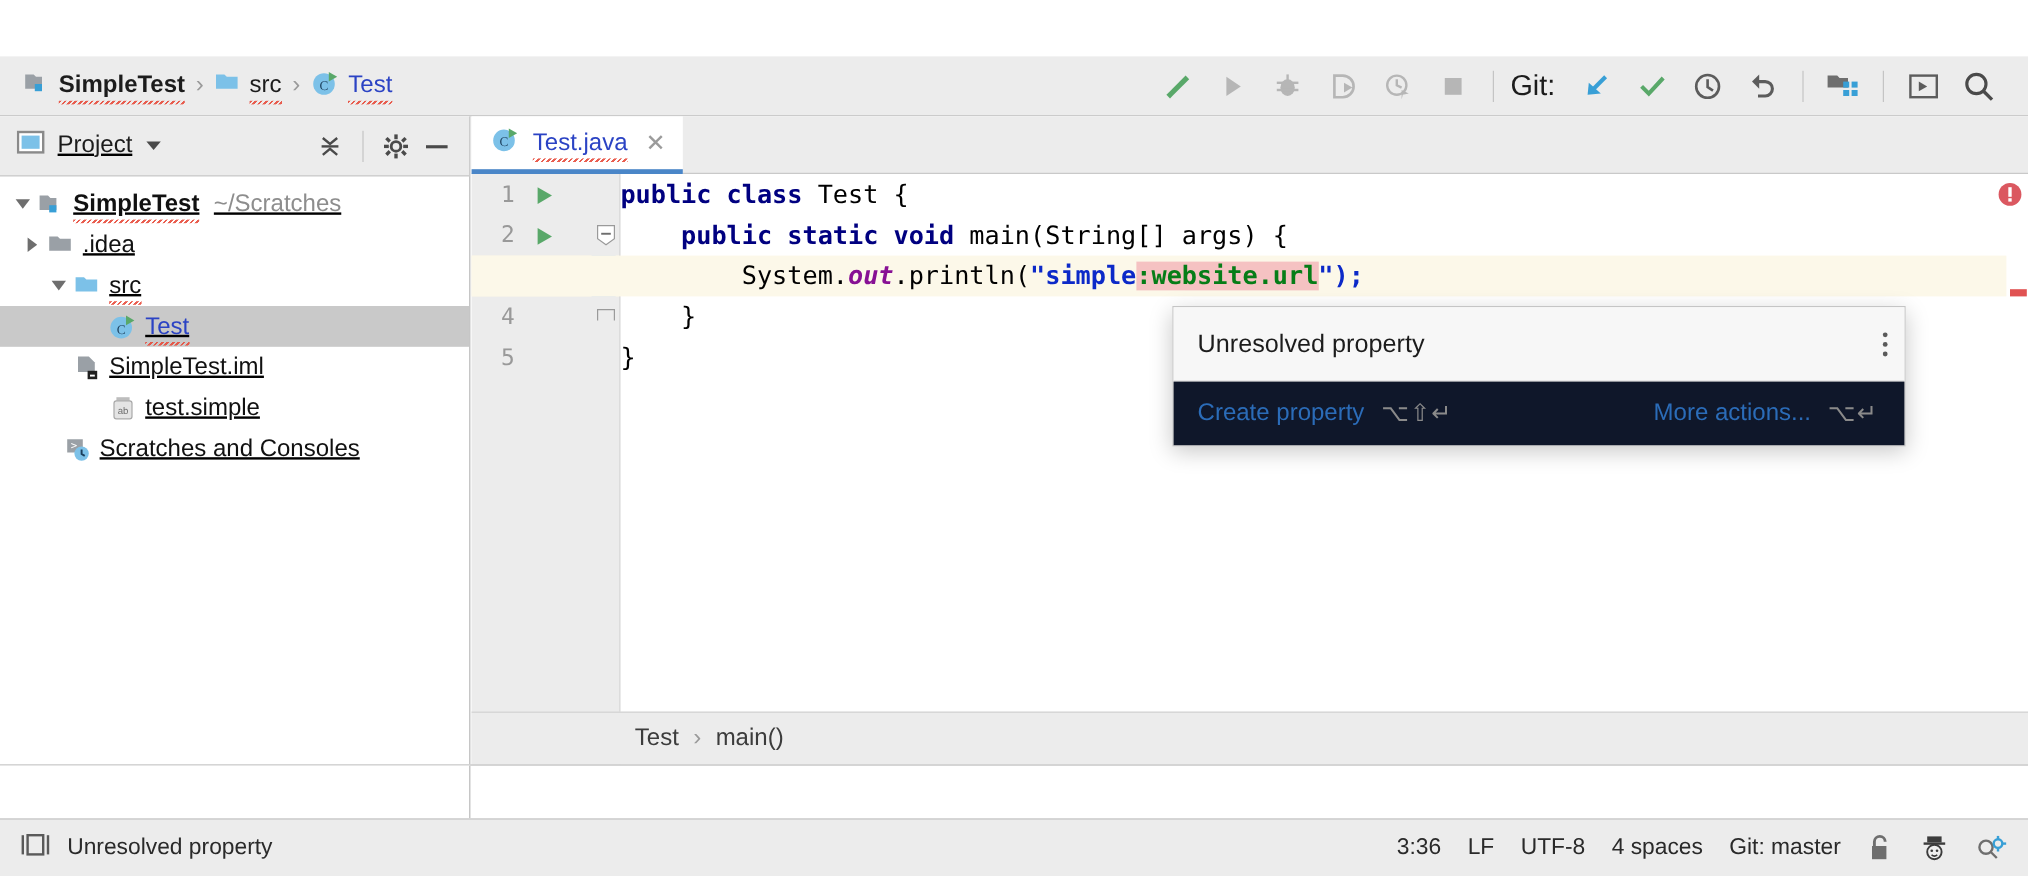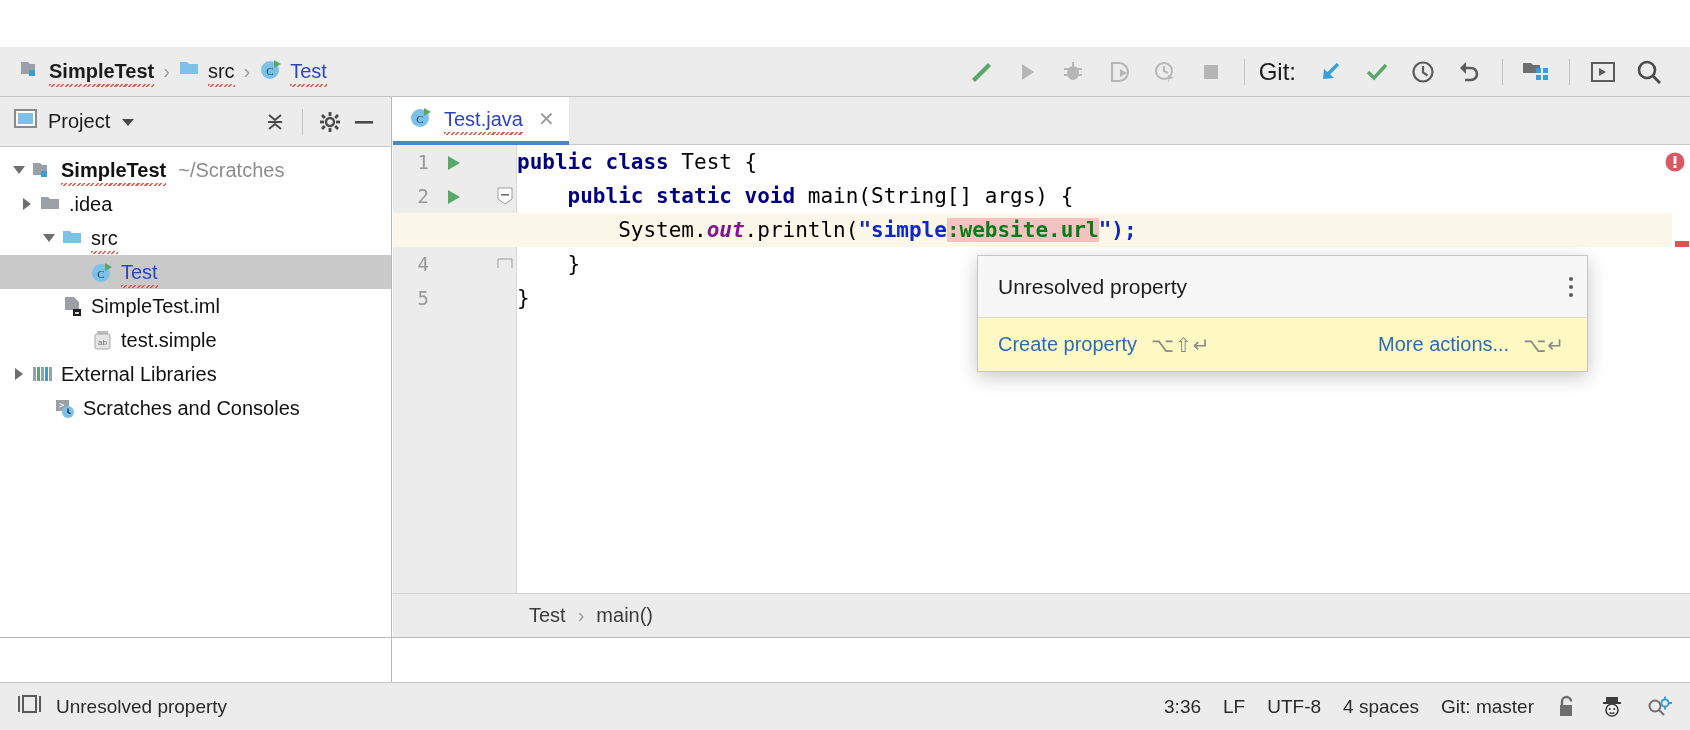--- a/index.html
+++ b/index.html
@@ -56,21 +56,21 @@
     height: 36px; min-width: 244px; background: #fff; border: 1px solid #b6b6b6;
     border-radius: 5px; display: flex; align-items: center; justify-content: center;
     font-size: 20px; color: #1d1d1d; padding: 0 16px;
   }
   .divider-v { width: 1px; height: 26px; background: #c4c4c4; margin: 0 10px; }
   .git-label { font-size: 24px; color: #1c1c1c; margin: 0 12px 0 4px; }
 
   
   .project-panel {
     position: absolute; left: 0; top: 97px; width: 392px; height: 540px;
-    background: #ffffff; border-right: 1px solid #b9b9b9;
+    background: #ffffff; border-right: 1px solid #b9b9b9; text-decoration: underline;
   }
   .panel-header {
     height: 50px; background: #ececec; border-bottom: 1px solid #c9c9c9;
     display: flex; align-items: center; padding: 0 10px 0 14px;
   }
   .panel-title { display: flex; align-items: center; gap: 10px; font-size: 20px; color: #1c1c1c; }
   .panel-header .hspacer { flex: 1; }
   .hdr-btn { width: 34px; height: 34px; display: flex; align-items: center; justify-content: center; }
   .tree { padding-top: 6px; }
   .tree-row {
@@ -144,21 +144,21 @@
     box-shadow: 0 5px 18px rgba(0,0,0,.22);
     z-index: 40;
   }
   .popup-head {
     height: 62px; display: flex; align-items: center; padding: 0 14px 0 20px;
     font-size: 21px; color: #1c1c1c; background: #f7f7f7;
     border-bottom: 1px solid #dcdcdc;
   }
   .popup-head .pspacer { flex: 1; }
   .popup-actions {
-    height: 53px; background: #fef9c3; display: flex; align-items: center;
+    height: 53px; background: #0f172a; display: flex; align-items: center;
     padding: 0 22px 0 20px; gap: 14px; font-size: 20px;
   }
   .act-link { color: #2b6cb8; }
   .shortcut { color: #8a8a8a; font-size: 20px; letter-spacing: 1px; }
   .popup-actions .aspacer { flex: 1; }
   .kebab { display: flex; flex-direction: column; gap: 4px; align-items: center; }
   .kebab i { width: 4px; height: 4px; background: #5a5a5a; border-radius: 50%; display: block; }
 
   
   .statusbar {
@@ -431,37 +431,20 @@
         <span class="ticon">
           <svg width="24" height="22" viewBox="0 0 24 22">
             <rect x="6" y="2" width="11" height="3" fill="#bdbdbd"></rect>
             <rect x="4" y="5" width="15" height="15" rx="2" fill="#e4e4e4" stroke="#a9a9a9"></rect>
             <text x="11.5" y="16" font-size="8" fill="#6e6e6e" text-anchor="middle" font-family="Liberation Sans, sans-serif">ab</text>
           </svg>
         </span>
         <span class="tlabel">test.simple</span>
       </div>
 
-      <div class="tree-row" style="padding-left:8px">
-        <span class="arrow">
-          <svg width="14" height="14" viewBox="0 0 14 14">
-              <path d="M3 1 L11 7 L3 13 Z" fill="#6e6e6e"></path>
-            </svg>
-        </span>
-        <span class="ticon">
-          <svg width="24" height="22" viewBox="0 0 24 22">
-            <rect x="2" y="4" width="3" height="14" fill="#9aa0a6"></rect>
-            <rect x="6" y="4" width="3" height="14" fill="#59a869"></rect>
-            <rect x="10" y="4" width="3" height="14" fill="#9aa0a6"></rect>
-            <rect x="14" y="4" width="3" height="14" fill="#389fd6"></rect>
-            <rect x="18" y="4" width="3" height="14" fill="#9aa0a6"></rect>
-          </svg>
-        </span>
-        <span class="tlabel">External Libraries</span>
-      </div>
 
       <div class="tree-row" style="padding-left:30px">
         <span class="arrow"></span>
         <span class="ticon">
           <svg width="24" height="22" viewBox="0 0 24 22">
             <path d="M3 3 h13 v11 H3 Z" fill="#9aa0a6"></path>
             <text x="6" y="11" font-size="9" fill="#fff" font-family="DejaVu Sans Mono, monospace">&gt;</text>
             <circle cx="15" cy="15" r="6" fill="#7cc1e8"></circle>
             <path d="M15 11.5 v3.8 l2.6 1.6" stroke="#1c3f5c" stroke-width="1.6" fill="none"></path>
           </svg>

